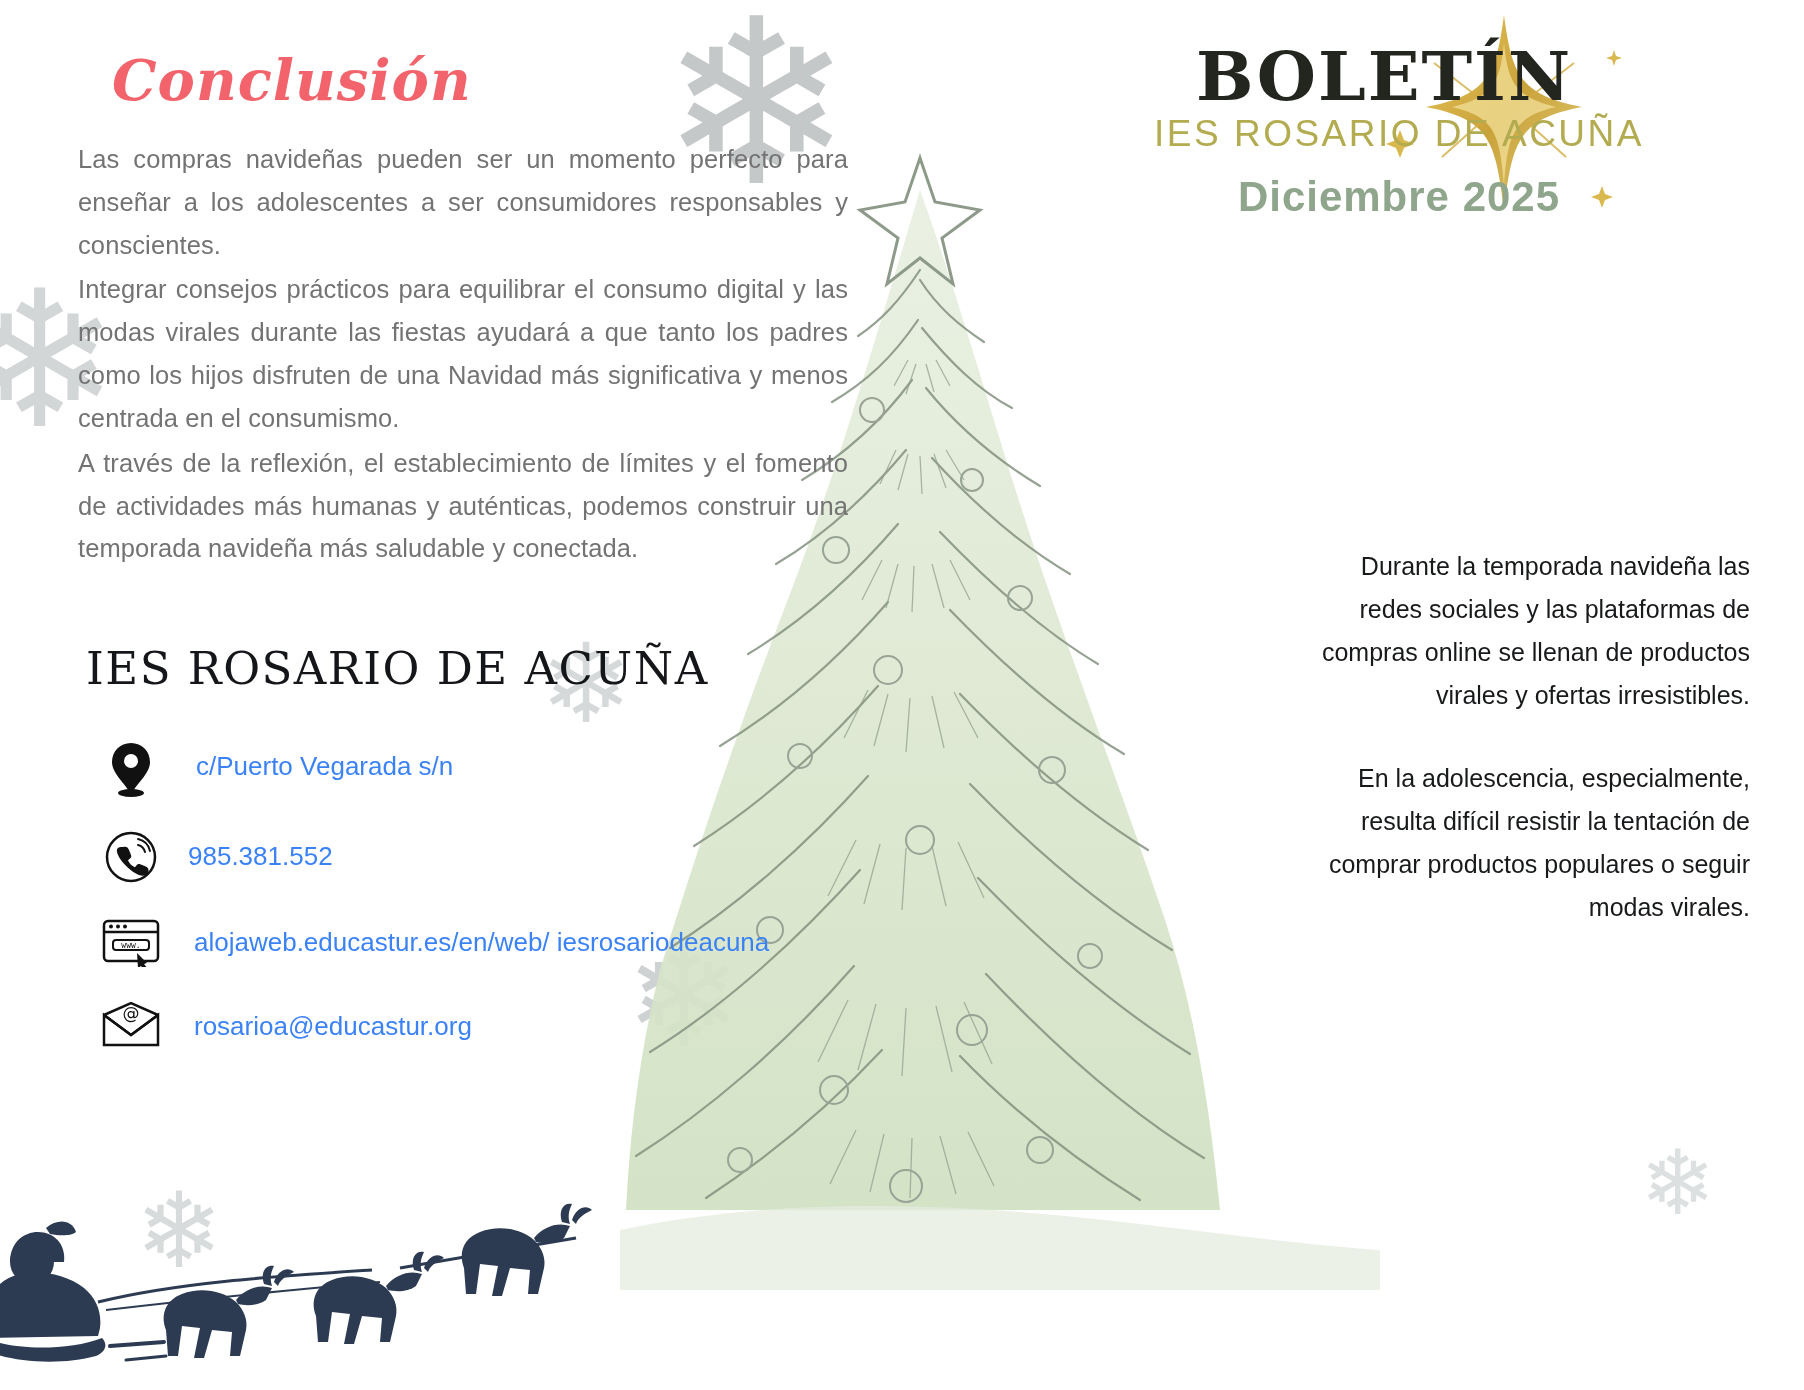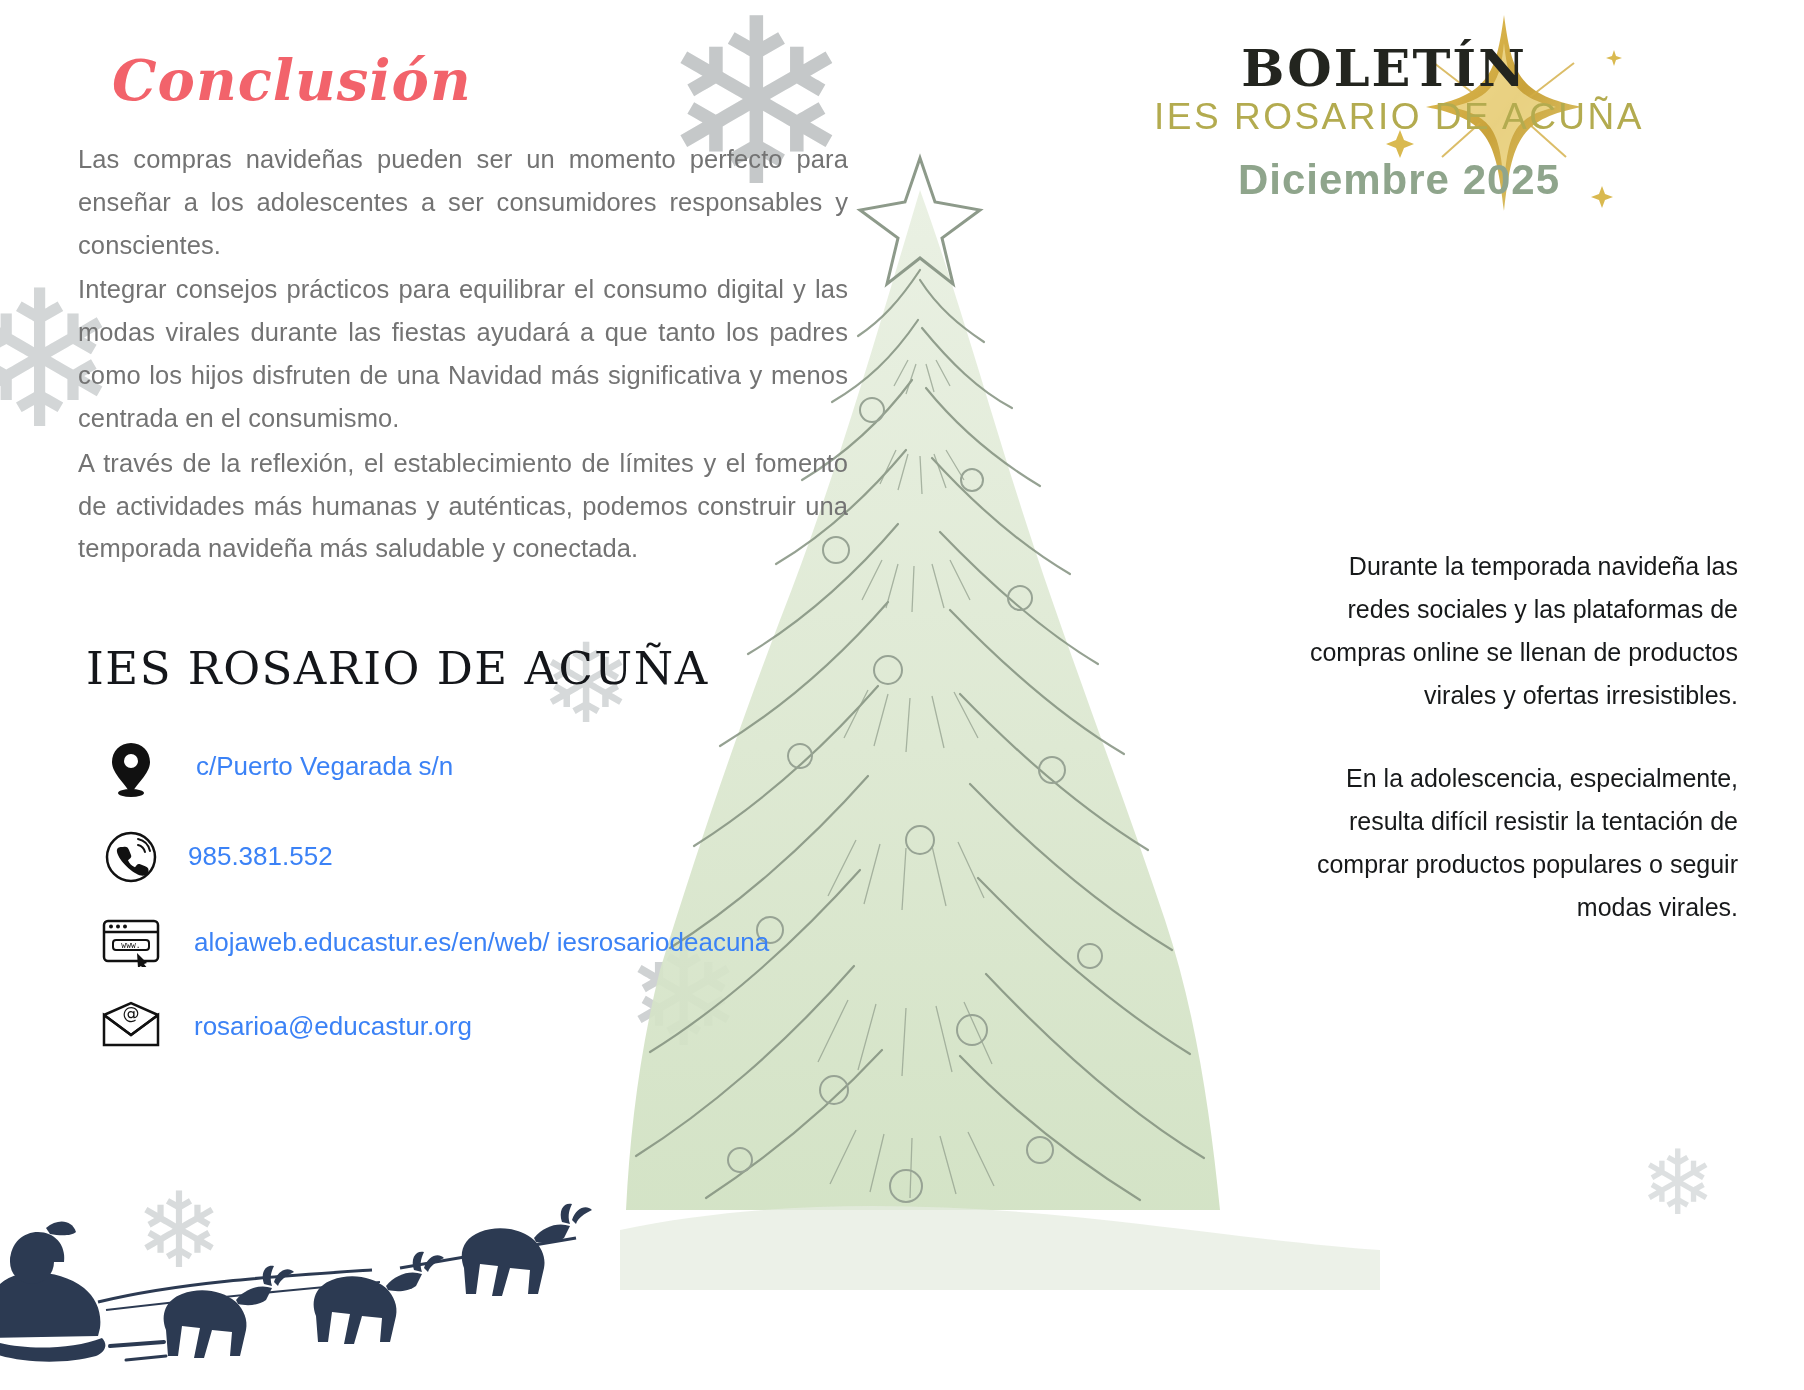--- a/index.html
+++ b/index.html
@@ -99,21 +99,21 @@
     width: 700px;
     text-align: center;
   }
   .mast-line1, .mast-line2 {
     font-family: "DejaVu Serif", serif;
     font-weight: 700;
     color: #23251f;
     line-height: .95;
     letter-spacing: 2px;
   }
-  .mast-line1 { font-size: 51px; margin-right: 140px;}
+  .mast-line1 { font-size: 68px; margin-right: 140px;}
   .mast-line2 { font-size: 56px; margin-top: 14px; margin-right: 110px;}
   .mast-script {
     font-family: "DejaVu Serif", serif;
     font-style: italic;
     font-size: 86px;
     color: #2c3a2b;
     margin: -36px 110px 0 0;
     line-height: 1;
   }
   .mast-school {
@@ -136,21 +136,21 @@
     right: 170px;
     top: 10px;
     width: 260px;
     height: 230px;
     pointer-events: none;
   }
 
   
   .right-col {
     position: absolute;
-    right: 66px;
+    right: 54px;
     top: 545px;
     width: 455px;
     text-align: right;
   }
   .right-par {
     font-size: 25px;
     line-height: 1.72;
     color: #17191a;
     margin: 0 0 40px 0;
   }

